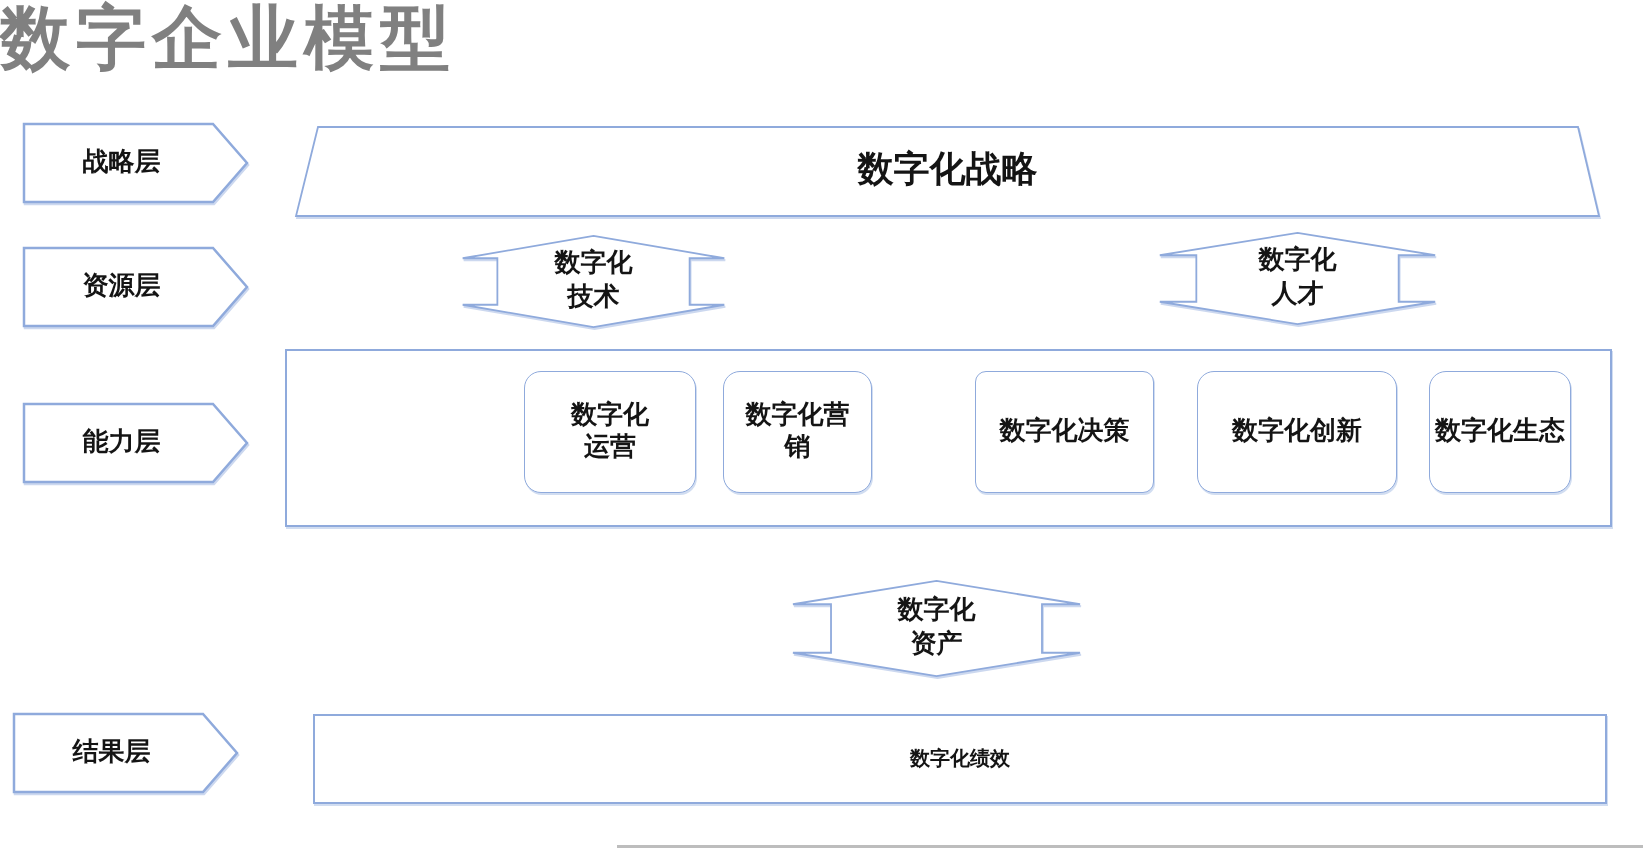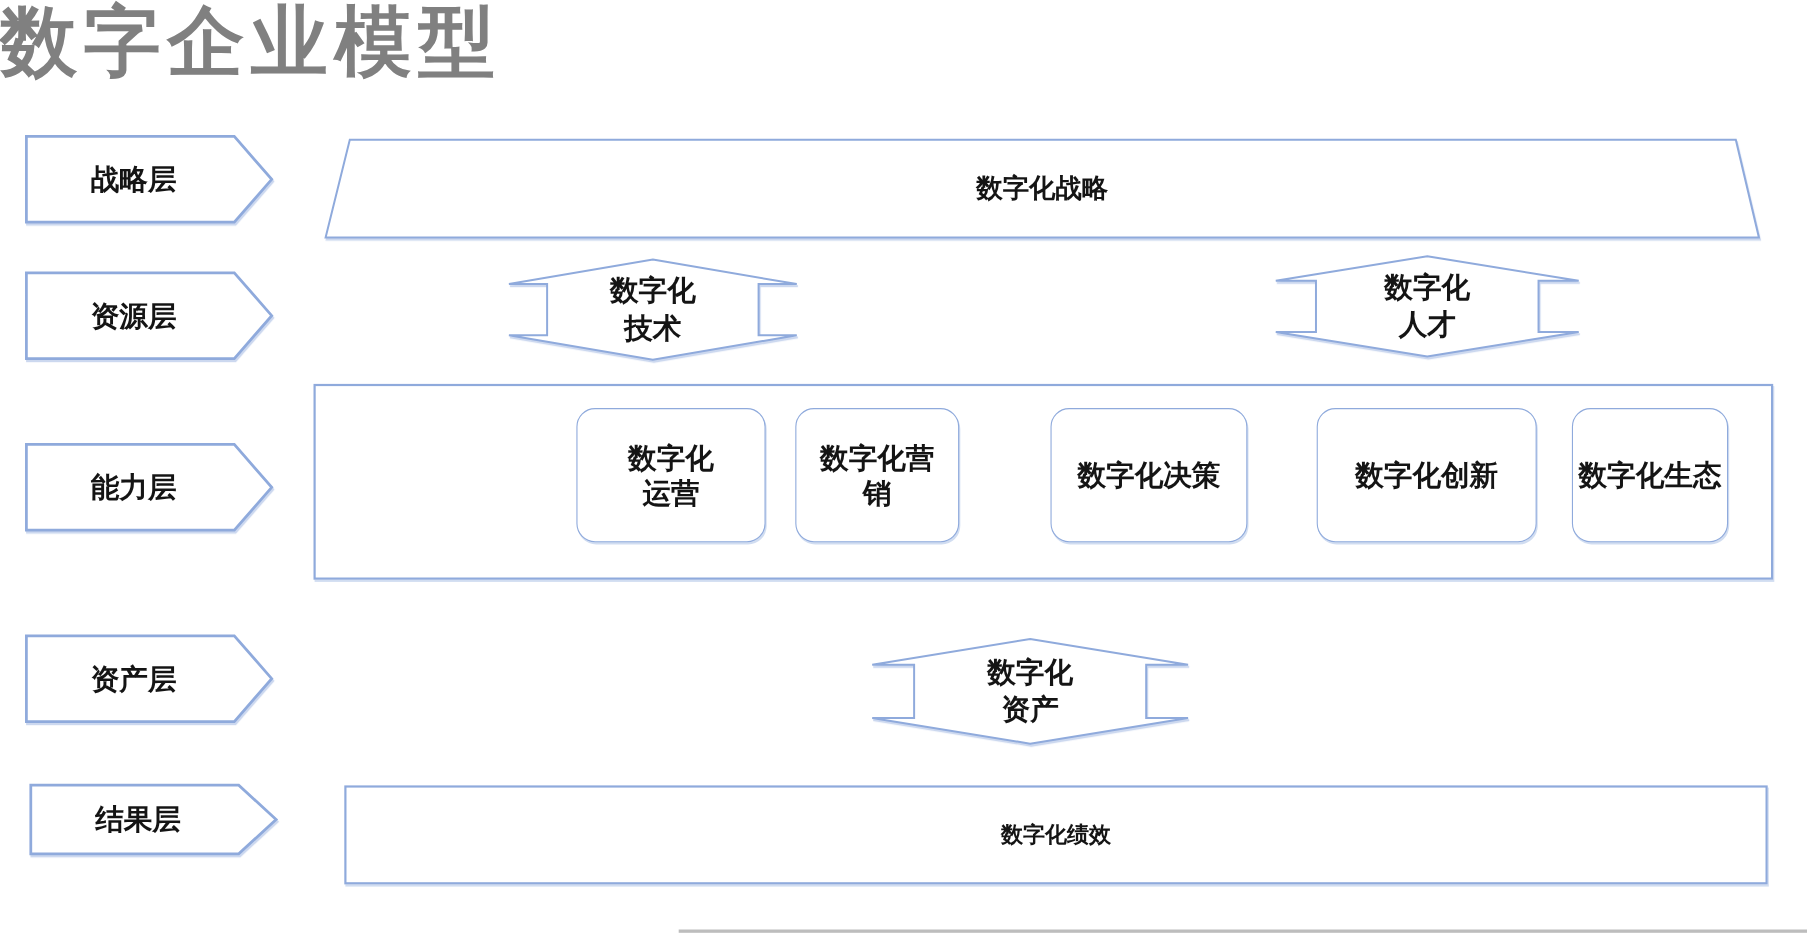--- a/index.html
+++ b/index.html
@@ -20,24 +20,24 @@
   .abs{position:absolute;}
   .shape-svg{position:absolute;inset:0;width:100%;height:100%;overflow:visible;
     filter:drop-shadow(1px 2px 0px rgba(141,169,219,0.45));}
   .shape-svg polygon{fill:#fff;stroke:var(--border,#8FAADC);vector-effect:non-scaling-stroke;}
   .pent polygon{stroke-width:2.5;}
   .thin polygon{stroke-width:1.8;}
   .lbl{
     position:absolute;inset:0;
     display:flex;align-items:center;justify-content:center;
     font-weight:700;color:var(--text,#141414);
-    text-align:center;white-space:pre-line;line-height:1.25;
+    text-align:center;white-space:pre-line;line-height:1.25;font-family:Liberation Mono, monospace;
   }
   .pent .lbl{font-size:26px;padding-right:28px;}
-  .band-lbl{font-size:24px;text-align:center;}
+  .band-lbl{font-size:36px;text-align:center;}
   .arrow-lbl{font-size:26px;line-height:1.3;}
   .box{
     position:absolute;background:#fff;
     border:2px solid var(--border,#8FAADC);
     box-shadow:1px 2px 0 rgba(141,169,219,0.4);
     box-sizing:border-box;
   }
   .cap-container{border-width:2px;}
   .cap-box{border-radius:17px;border-width:1.8px;}
   .cap-lbl{font-size:26px;}
@@ -65,28 +65,22 @@
     <span class="lbl">资源层</span>
   </div>
 
   <div class="abs pent" style="left:23px;top:403px;width:225px;height:80px;">
     <svg class="shape-svg" viewBox="0 0 225 80" preserveAspectRatio="none">
       <polygon points="1,1 190,1 224,40 190,79 1,79"></polygon>
     </svg>
     <span class="lbl">能力层</span>
   </div>
 
-  <div class="abs pent" style="left:23px;top:577px;width:225px;height:80px;">
-    <svg class="shape-svg" viewBox="0 0 225 80" preserveAspectRatio="none">
-      <polygon points="1,1 190,1 224,40 190,79 1,79"></polygon>
-    </svg>
-    <span class="lbl">资产层</span>
-  </div>
 
-  <div class="abs pent" style="left:27px;top:713px;width:225px;height:64px;">
+  <div class="abs pent" style="left:13px;top:713px;width:225px;height:80px;">
     <svg class="shape-svg" viewBox="0 0 225 80" preserveAspectRatio="none">
       <polygon points="1,1 190,1 224,40 190,79 1,79"></polygon>
     </svg>
     <span class="lbl">结果层</span>
   </div>
 
   <div class="abs thin" style="left:295px;top:126px;width:1305px;height:91px;">
     <svg class="shape-svg" viewBox="0 0 1305 91" preserveAspectRatio="none">
       <polygon points="23,1 1283,1 1304,90 1,90"></polygon>
     </svg>
@@ -112,21 +106,21 @@
   <div class="box cap-container" style="left:285px;top:349px;width:1327px;height:178px;"></div>
 
   <div class="box cap-box" style="left:524px;top:371px;width:172px;height:122px;">
     <span class="lbl cap-lbl">数字化
 运营</span>
   </div>
   <div class="box cap-box" style="left:723px;top:371px;width:149px;height:122px;">
     <span class="lbl cap-lbl">数字化营
 销</span>
   </div>
-  <div class="box cap-box" style="left:955px;top:371px;width:179px;height:122px;">
+  <div class="box cap-box" style="left:975px;top:371px;width:179px;height:122px;border-radius:11px;">
     <span class="lbl cap-lbl">数字化决策</span>
   </div>
   <div class="box cap-box" style="left:1197px;top:371px;width:200px;height:122px;">
     <span class="lbl cap-lbl">数字化创新</span>
   </div>
   <div class="box cap-box" style="left:1429px;top:371px;width:142px;height:122px;">
     <span class="lbl cap-lbl">数字化生态</span>
   </div>
 
   <div class="abs thin" style="left:790px;top:580px;width:293px;height:97px;">

